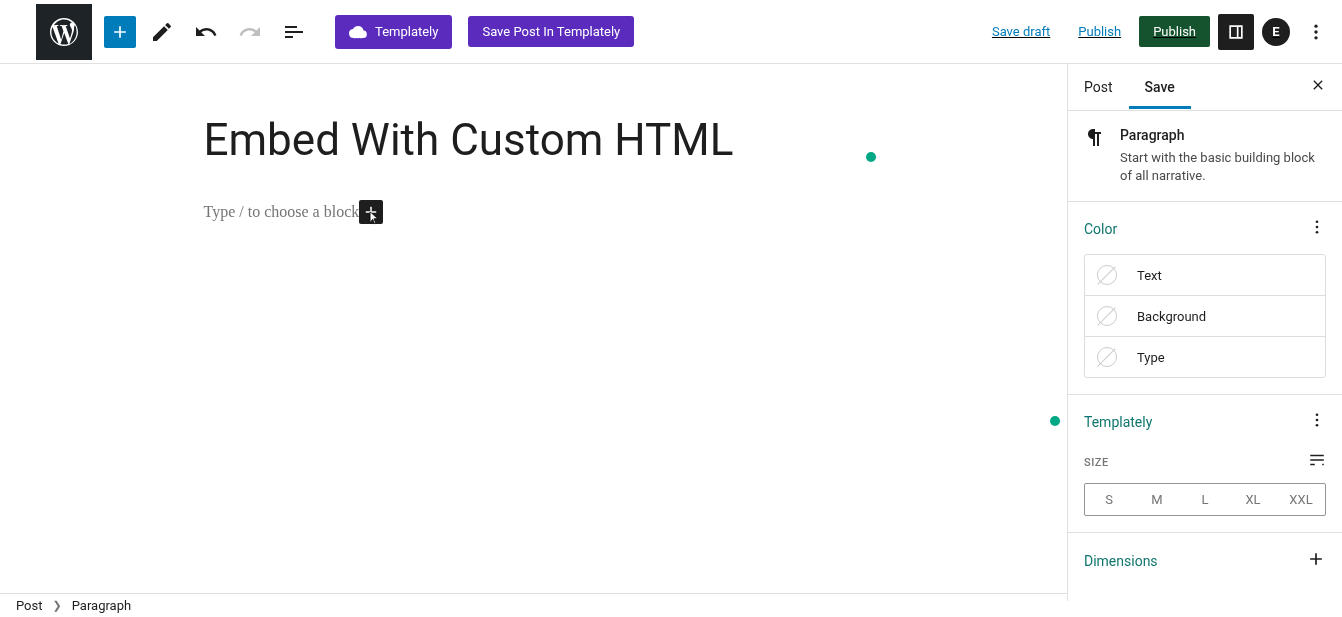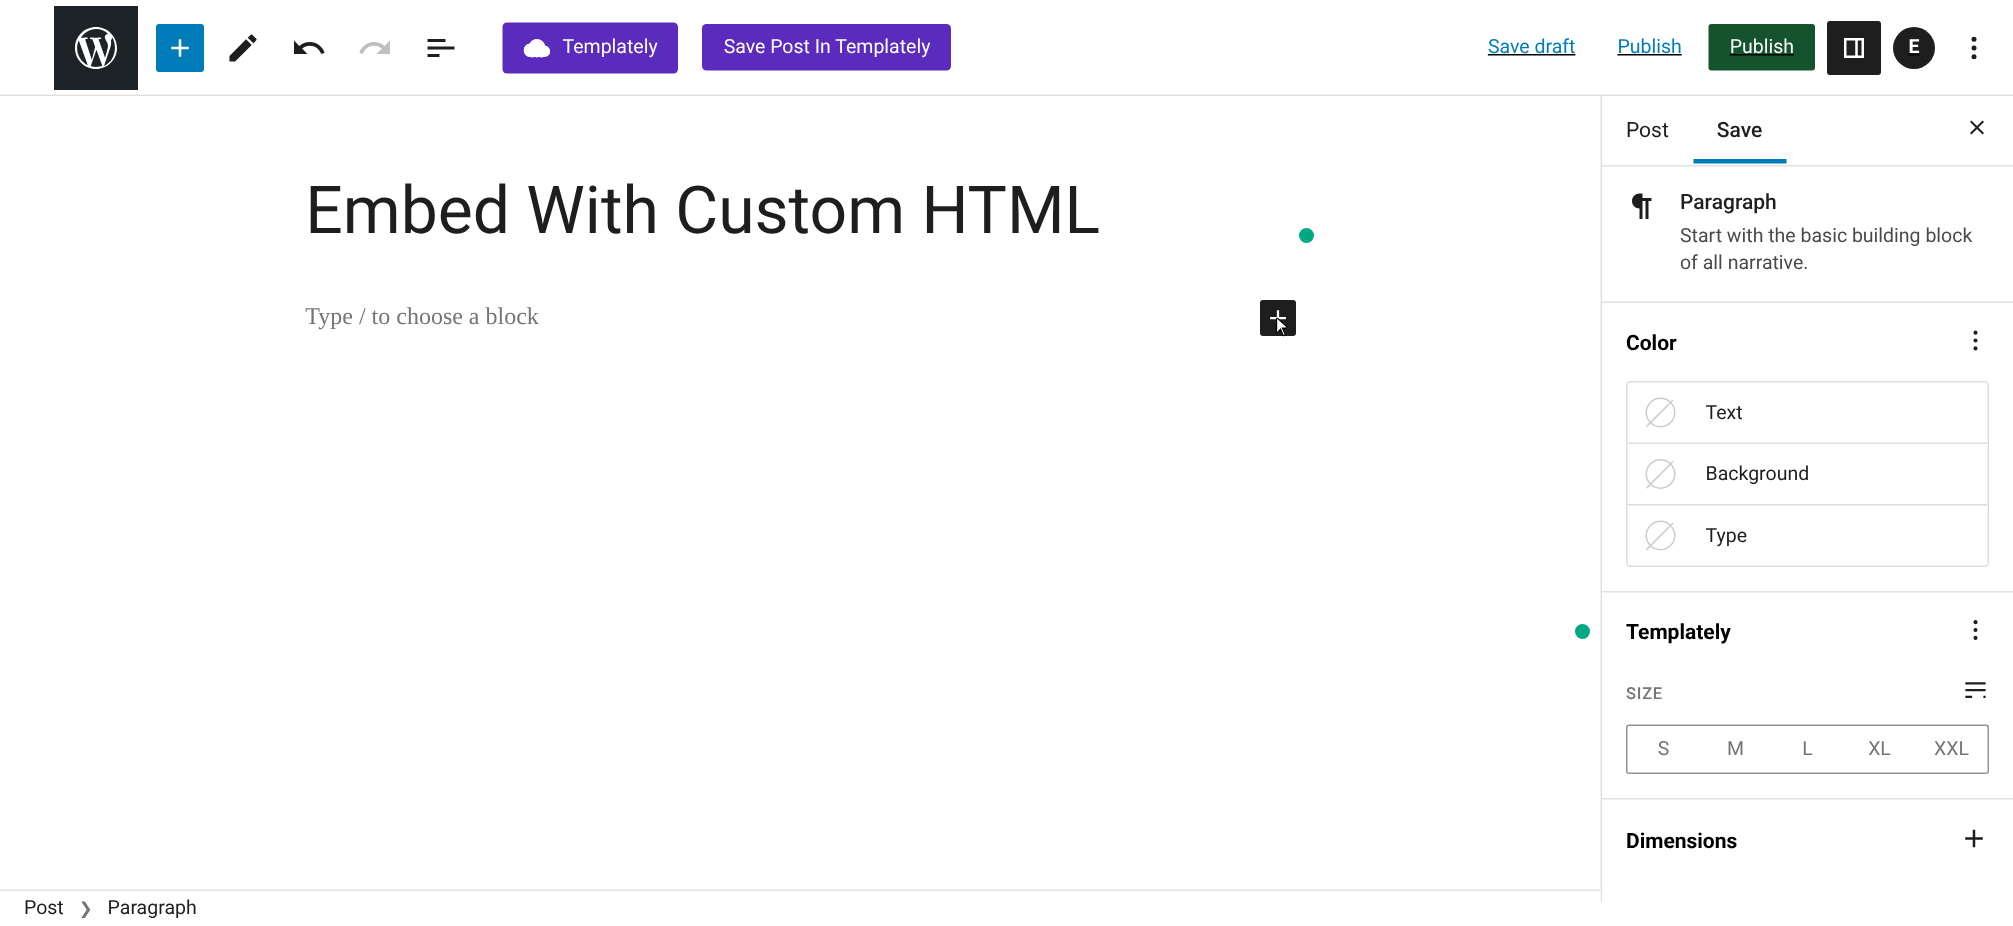--- a/index.html
+++ b/index.html
@@ -192,21 +192,20 @@
       width: 10px;
       height: 10px;
       background: #00a884;
       border-radius: 50%;
       right: -12px;
       bottom: 6px;
     }
     .block-placeholder-row {
       display: flex;
       align-items: center;
-      justify-content: space-between;
       margin-top: 32px;
     }
     .block-placeholder {
       color: #757575;
       font-size: 16px;
       font-family: Georgia, serif;
     }
     .inline-add-btn {
       width: 24px;
       height: 24px;
@@ -300,22 +299,22 @@
       border-bottom: 1px solid #e0e0e0;
       padding: 16px;
     }
     .panel-header {
       display: flex;
       justify-content: space-between;
       align-items: center;
     }
     .panel-title {
       font-size: 14px;
-      font-weight: 700;
-      color: #000000;
+      font-weight: 400;
+      color: #0f766e;
     }
     .panel-menu svg {
       width: 18px;
       height: 18px;
       fill: #1e1e1e;
     }
     .color-list {
       margin-top: 14px;
       border: 1px solid #ddd;
       border-radius: 3px;

